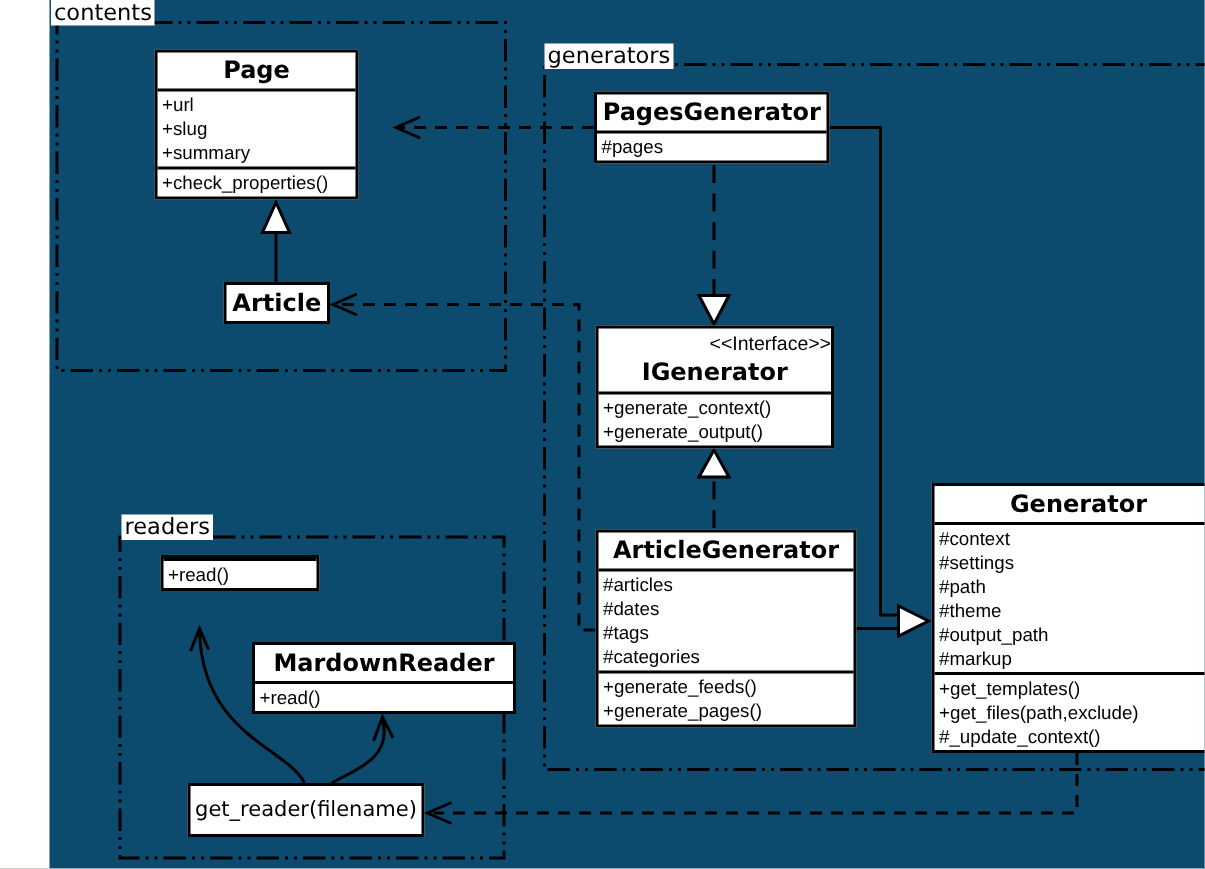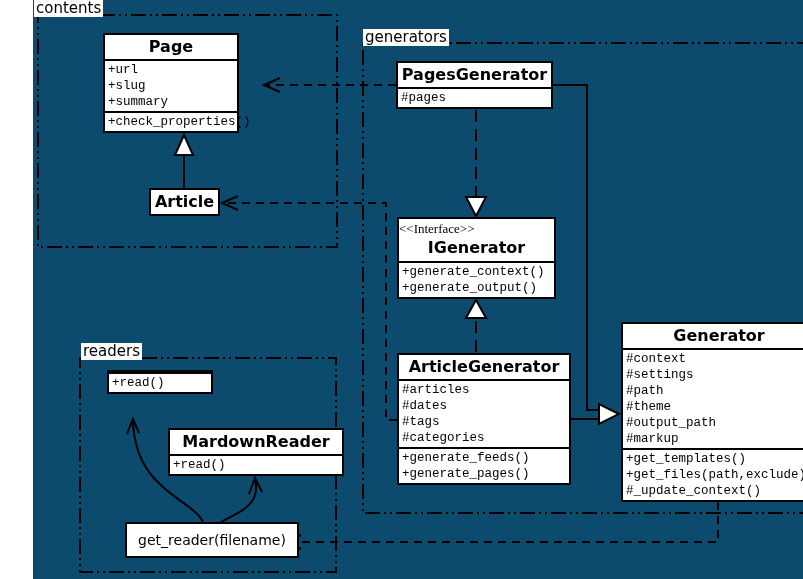--- a/index.html
+++ b/index.html
@@ -4,25 +4,25 @@
 <style>
   html,body{margin:0;padding:0;background:#ffffff;}
   #diagram{position:relative;width:803px;height:579px;background:#0c4a6e;overflow:hidden;
            font-family:"DejaVu Sans",sans-serif;color:#000;margin-left:33px;}
   #wires{position:absolute;left:0;top:0;width:803px;height:579px;}
   .pkg-label{position:absolute;font-size:15px;line-height:17px;background:#fff;
              padding:0 2px;white-space:nowrap;z-index:3;}
   .uml-box{position:absolute;background:#fff;border:2px solid #000;box-sizing:border-box;z-index:2;}
   .uml-title{font-family:"DejaVu Sans",sans-serif;font-weight:bold;font-size:16px;
              line-height:24px;height:24px;text-align:center;white-space:nowrap;overflow:hidden;}
-  .uml-stereo{font-family:Liberation Serif, serif;font-size:13px;line-height:16px;
-              text-align:left;padding-top:2px;}
+  .uml-stereo{font-family:Liberation Sans, sans-serif;font-size:13px;line-height:16px;
+              text-align:right;padding-top:2px;}
   .uml-title.in-iface{height:22px;line-height:22px;padding-bottom:2px;}
   .uml-section{border-top:2px solid #000;padding:1px 3px;}
-  .uml-row{font-family:Liberation Mono, monospace;font-size:12.5px;line-height:16px;
+  .uml-row{font-family:Liberation Sans, sans-serif;font-size:12.5px;line-height:16px;
            white-space:nowrap;}
   .plain-box{display:flex;align-items:center;justify-content:center;
              font-size:14px;white-space:nowrap;}
 </style>
 </head>
 <body>
 
 <div id="diagram">
 
   <svg id="wires" viewBox="0 0 803 579" xmlns="http://www.w3.org/2000/svg" fill="none" stroke="#000" stroke-width="2">
@@ -151,17 +151,17 @@
       </div>
   </div>
 
   <div class="uml-box" style="left:135px;top:428px;width:176px;">
     <div class="uml-title">MardownReader</div>
     <div class="uml-section">
         <div class="uml-row">+read()</div>
       </div>
   </div>
 
-  <div class="uml-box plain-box" style="left:92px;top:522px;width:174px;height:36px;">
+  <div class="uml-box plain-box" style="left:92px;top:522px;width:158px;height:36px;">
     <span>get_reader(filename)</span>
   </div>
 
 </div>
 
 </body></html>

